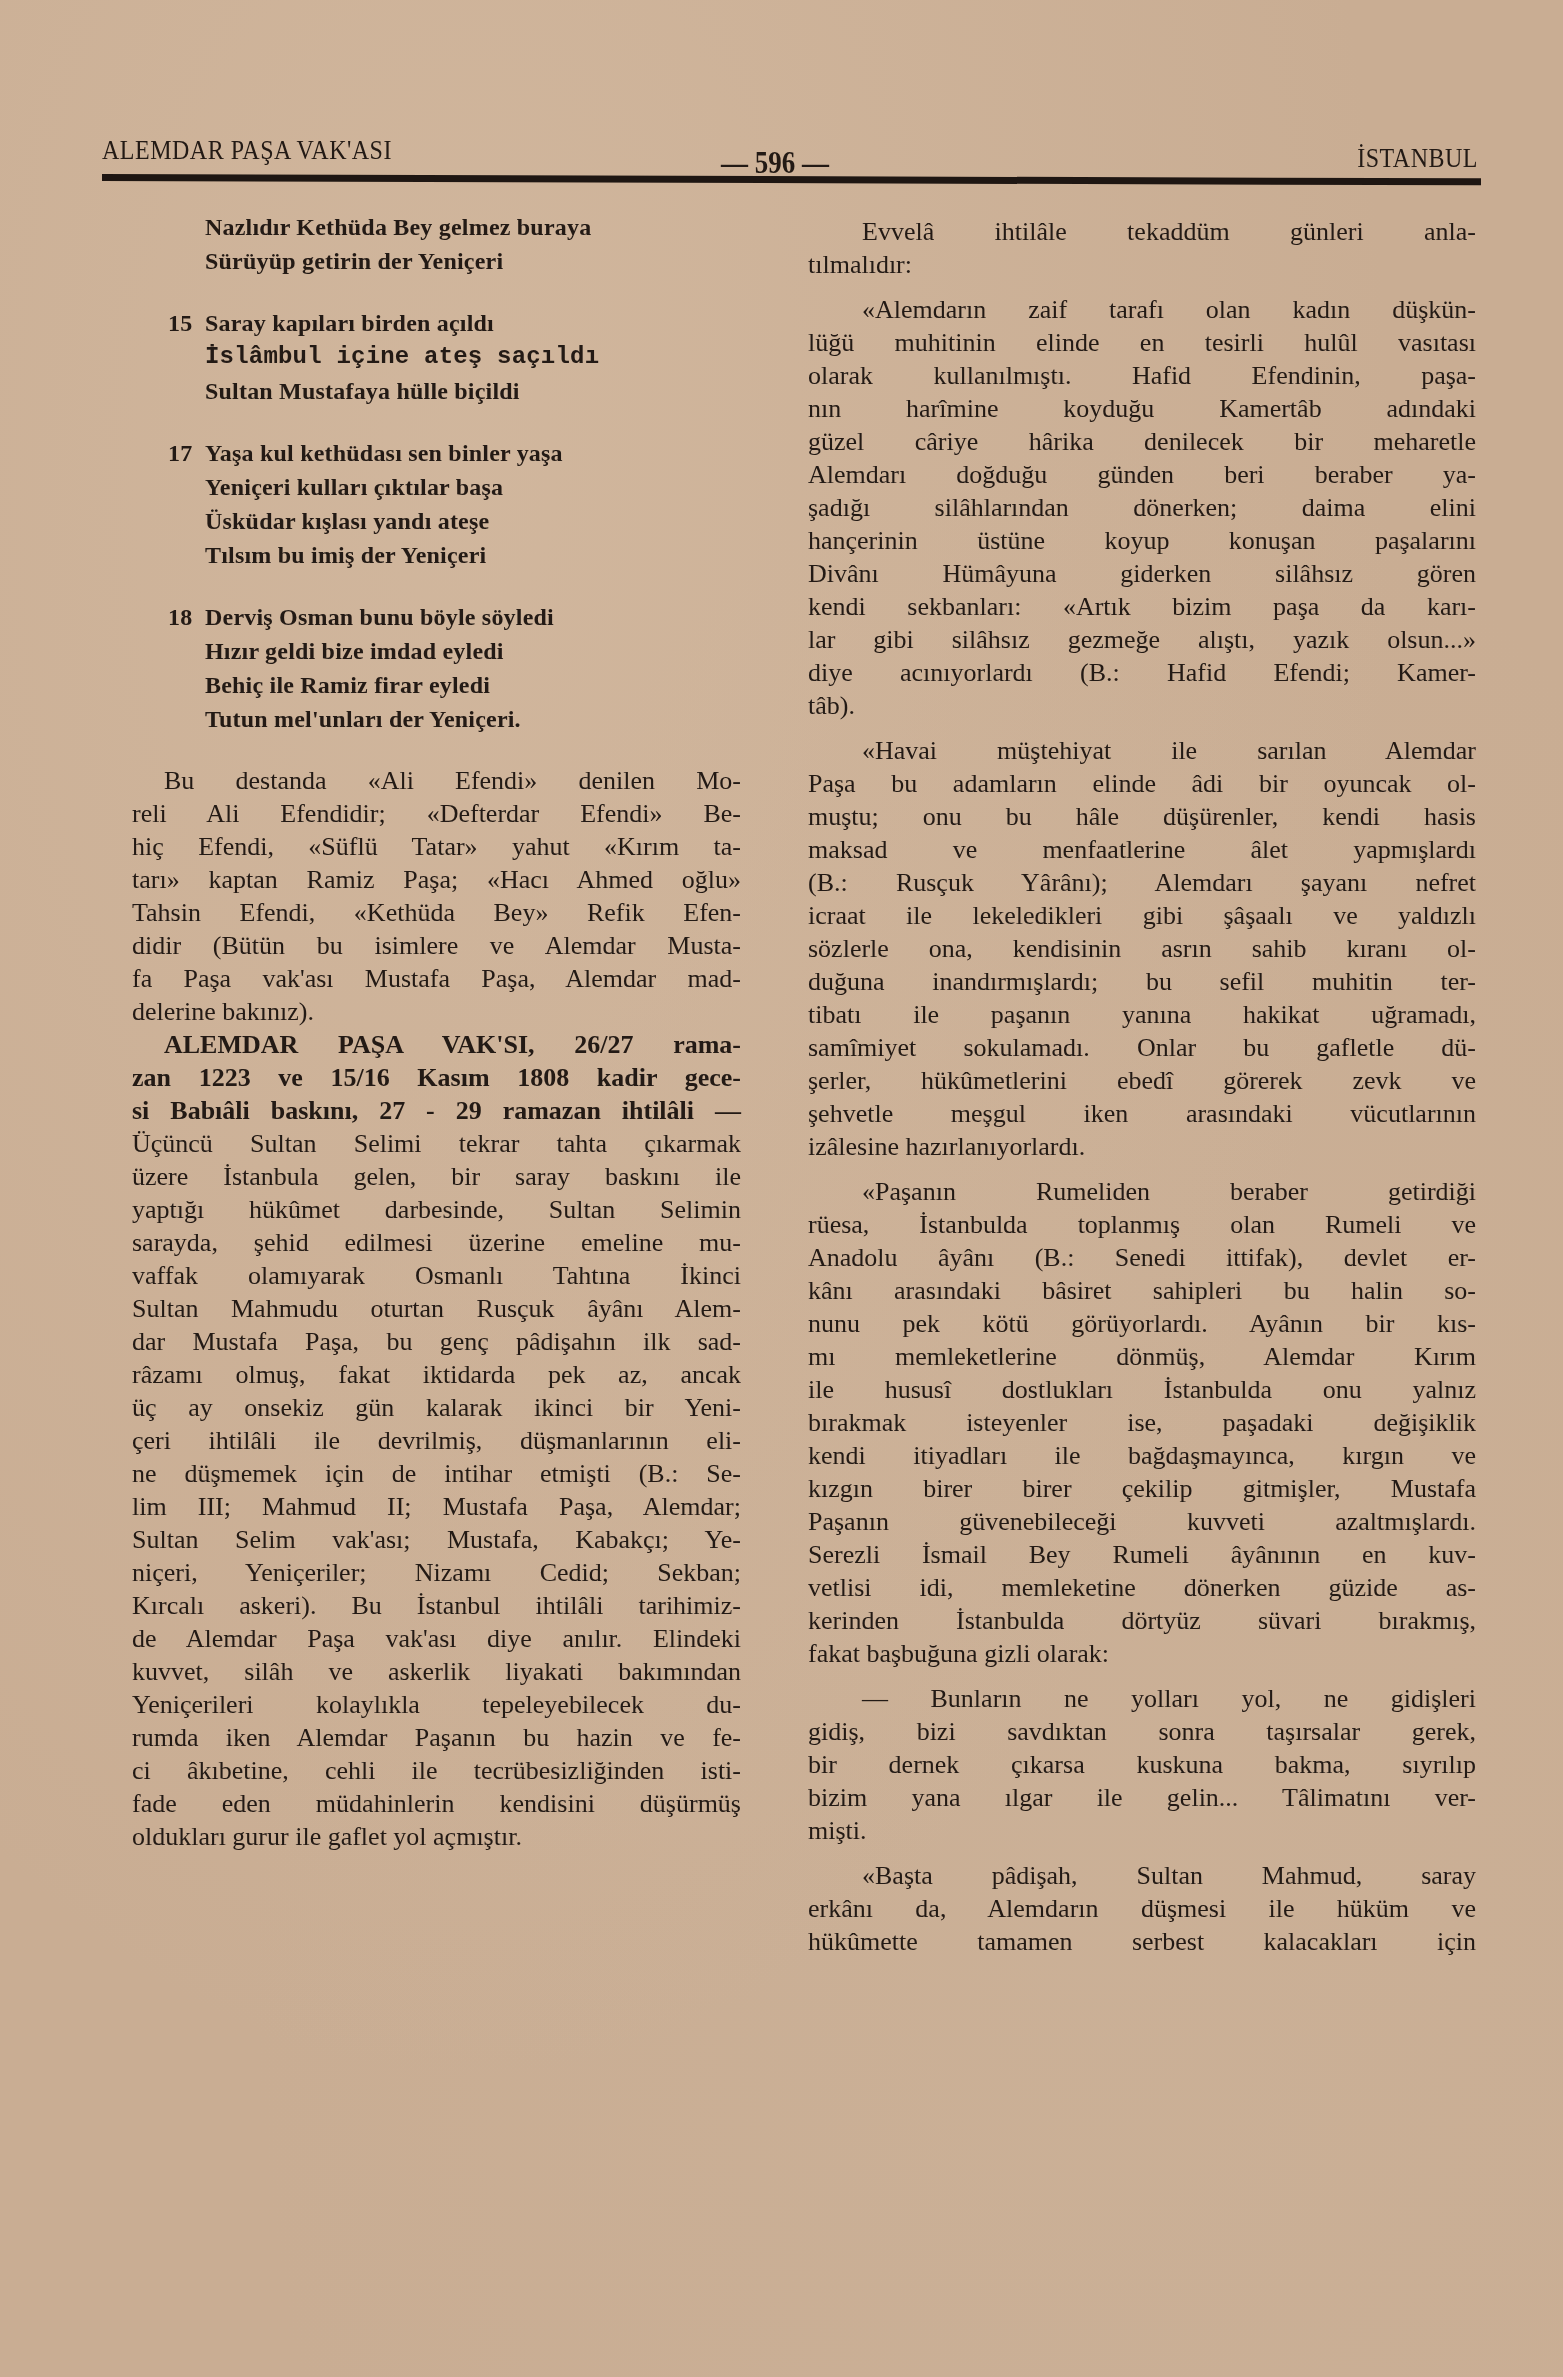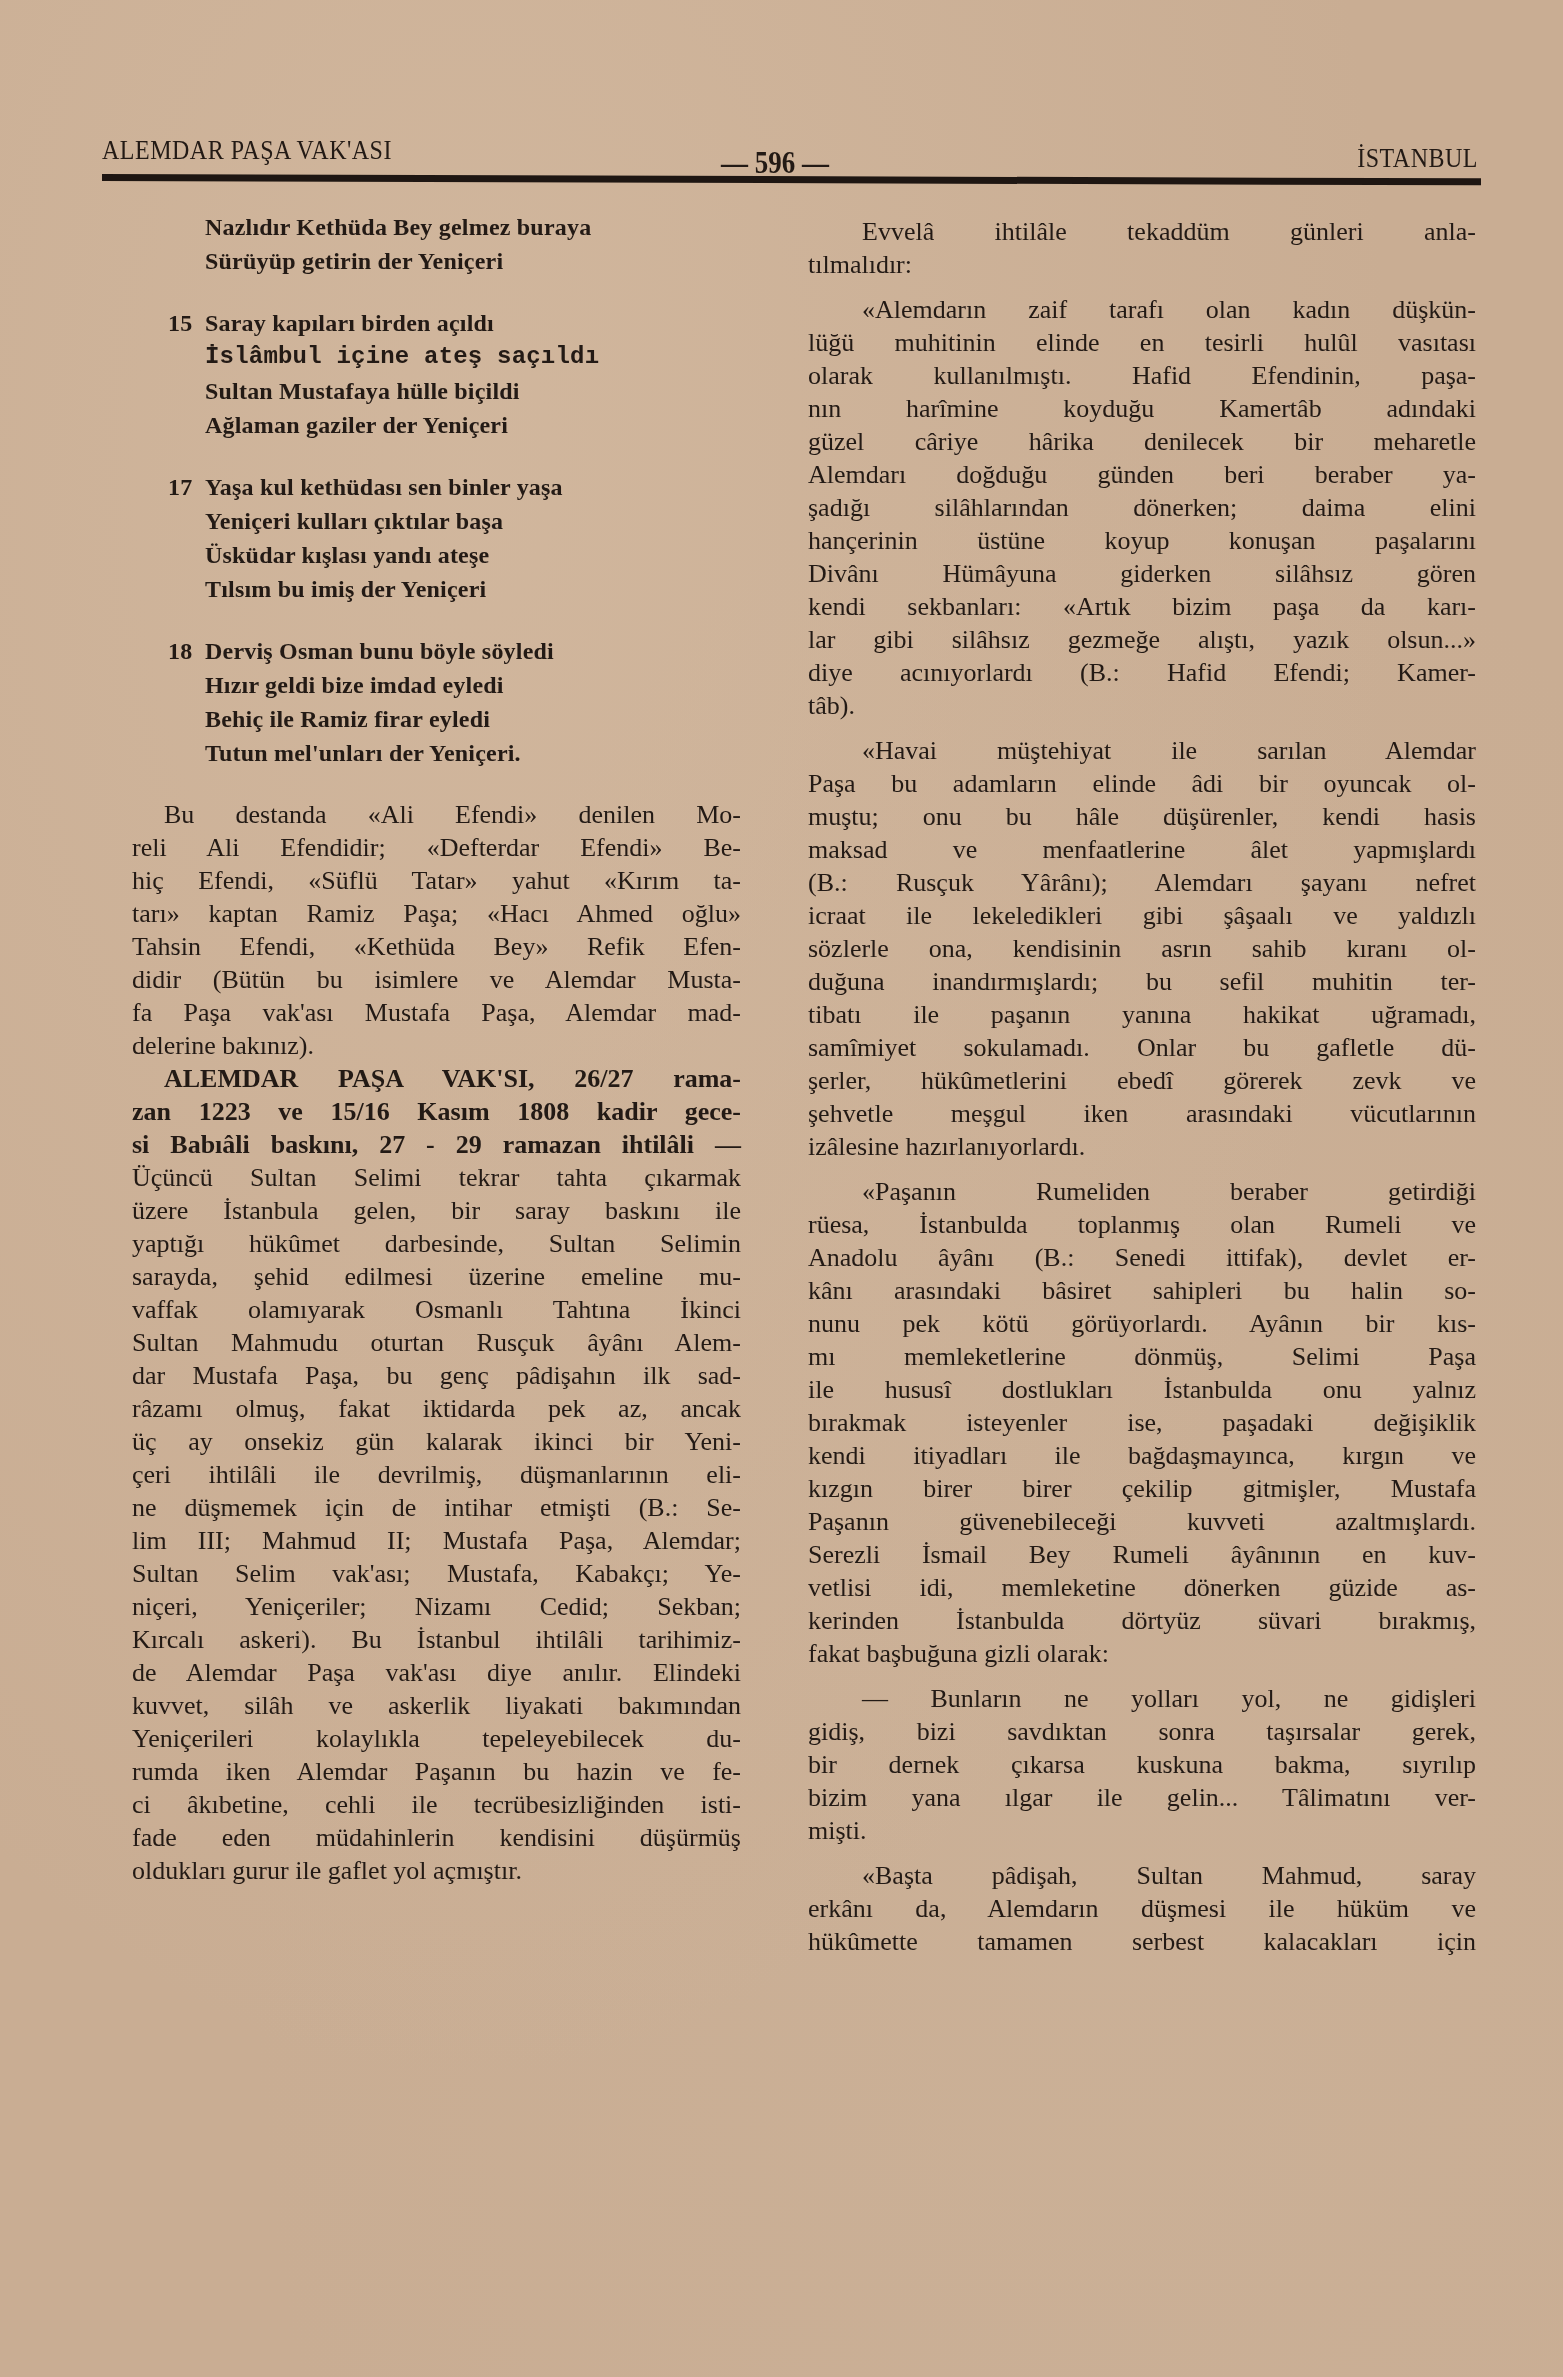--- a/index.html
+++ b/index.html
@@ -59,21 +59,20 @@
   <div class="poem" id="poem">
       <div class="stanza">
         <span class="line" style="text-align-last: left;">Nazlıdır Kethüda Bey gelmez buraya</span>
         <span class="line" style="text-align-last: left;">Sürüyüp getirin der Yeniçeri</span>
       </div>
       <div class="stanza">
         <span class="num">15</span>
         <span class="line" style="text-align-last: left;">Saray kapıları birden açıldı</span>
         <span class="line" style="text-align-last: left; font-family: Liberation Mono, monospace;">İslâmbul içine ateş saçıldı</span>
         <span class="line" style="text-align-last: left;">Sultan Mustafaya hülle biçildi</span>
-        <span class="line" style="text-align-last: left;">Ağlaman gaziler der Yeniçeri</span>
       </div>
       <div class="stanza">
         <span class="num">17</span>
         <span class="line" style="text-align-last: left;">Yaşa kul kethüdası sen binler yaşa</span>
         <span class="line" style="text-align-last: left;">Yeniçeri kulları çıktılar başa</span>
         <span class="line" style="text-align-last: left;">Üsküdar kışlası yandı ateşe</span>
         <span class="line" style="text-align-last: left;">Tılsım bu imiş der Yeniçeri</span>
       </div>
       <div class="stanza">
         <span class="num">18</span>
@@ -159,21 +158,21 @@
         <span class="line">şerler, hükûmetlerini ebedî görerek zevk ve</span>
         <span class="line">şehvetle meşgul iken arasındaki vücutlarının</span>
         <span class="line last">izâlesine hazırlanıyorlardı.</span>
       </div>
       <div class="gap">
         <span class="line" style="padding-left: 54px;">«Paşanın Rumeliden beraber getirdiği</span>
         <span class="line">rüesa, İstanbulda toplanmış olan Rumeli ve</span>
         <span class="line">Anadolu âyânı (B.: Senedi ittifak), devlet er-</span>
         <span class="line">kânı arasındaki bâsiret sahipleri bu halin so-</span>
         <span class="line">nunu pek kötü görüyorlardı. Ayânın bir kıs-</span>
-        <span class="line">mı memleketlerine dönmüş, Selimi Paşa</span>
+        <span class="line">mı memleketlerine dönmüş, Alemdar Kırım</span>
         <span class="line">ile hususî dostlukları İstanbulda onu yalnız</span>
         <span class="line">bırakmak isteyenler ise, paşadaki değişiklik</span>
         <span class="line">kendi itiyadları ile bağdaşmayınca, kırgın ve</span>
         <span class="line">kızgın birer birer çekilip gitmişler, Mustafa</span>
         <span class="line">Paşanın güvenebileceği kuvveti azaltmışlardı.</span>
         <span class="line">Serezli İsmail Bey Rumeli âyânının en kuv-</span>
         <span class="line">vetlisi idi, memleketine dönerken güzide as-</span>
         <span class="line">kerinden İstanbulda dörtyüz süvari bırakmış,</span>
         <span class="line last">fakat başbuğuna gizli olarak:</span>
       </div>

